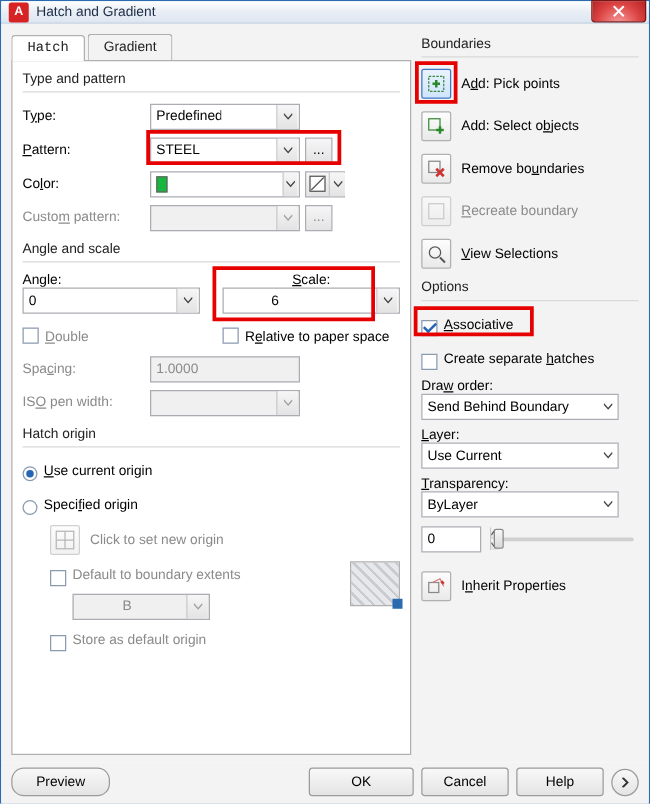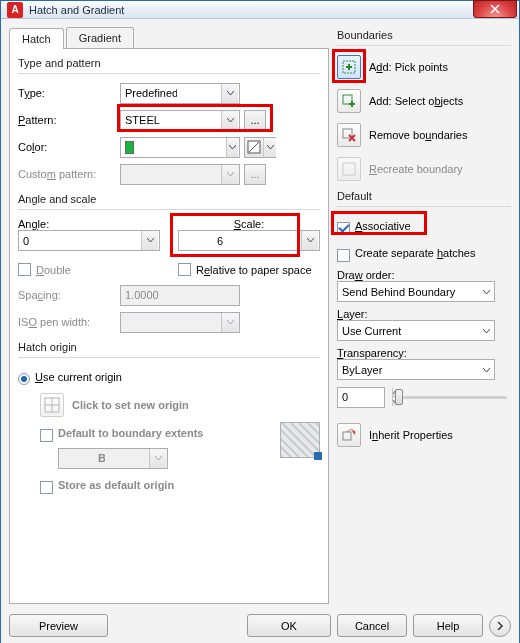--- a/index.html
+++ b/index.html
@@ -8,21 +8,21 @@
   .titlebar { height: 28px; background: linear-gradient(#fdfefe, #e9eef5 50%, #dde6f1); display: flex; align-items: center; padding-left: 6px; border-bottom: 1px solid #b6c5da; }
   .titlebar .app-icon { width: 16px; height: 16px; background: #d72323; border-radius: 2px; display: flex; align-items: center; justify-content: center; color: #fff; font-size: 10px; font-weight: bold; position: relative; margin-right: 6px;}
   .titlebar .app-icon::after { content:""; position:absolute; width:0; height:0; border-left:4px solid transparent; border-right:4px solid transparent; border-bottom:4px solid #fff; left:1px; top:10px; transform:rotate(0deg); display:none;}
   .titlebar .title { color: #1b2b45; }
   .close-btn { margin-left: auto; width: 44px; height: 18px; background: radial-gradient(circle at 50% 120%, #f7a1a1, #d44 60%, #b52222); border:1px solid #7a1515; border-radius: 0 0 3px 3px; color:#fff; display:flex; align-items:center; justify-content:center; margin-right:2px; margin-top:-1px;}
   .close-btn svg { width:10px; height:10px; }
   .client { flex: 1; background: #f3f3f3; padding: 8px 8px 6px 8px; display: flex; gap: 8px; }
   .leftpane { width: 320px; display:flex; flex-direction:column; }
   .tabs { display: flex; position: relative; z-index: 2; }
   .tab { padding: 4px 12px; border: 1px solid #b0b0b0; border-bottom: none; background: #f3f3f3; border-radius: 3px 3px 0 0; margin-right: 2px; color: #222; }
-  .tab.active { background: #fff; border-color: #b0b0b0; position: relative; top:1px; }
+  .tab.active { background: #fff; border-color: #b0b0b0; position: relative; top:1px;font-family:Liberation Mono, monospace; }
   .tabpanel { border: 1px solid #b0b0b0; background: #fff; padding: 6px 8px 4px 8px; height: 556px; }
   .group-title { color: #222; margin: 2px 0 4px 0; }
   .hr { border-top: 1px solid #d9d9d9; margin: 2px 0 8px 0; }
   .row { display: flex; align-items: center; margin-bottom: 5px; min-height: 22px; }
   .lbl { width: 102px; color: #000; }
   .lbl.disabled, .disabled { color: #8a8a8a; }
   .combo, .txt { height: 21px; border:1px solid #abadb3; background:#fff; display:flex; align-items:center; padding: 0 4px; position:relative;gap:44px; }
   .combo { width: 120px; }
   .combo .val { flex:1; white-space:nowrap; overflow:hidden; }
   .combo .arrow, .miniBtn .arrow { width: 17px; height: 19px; margin-right:-3px; background: linear-gradient(#f6f6f6,#e3e3e3); border-left:1px solid #c7c7c7; display:flex; align-items:center; justify-content:center; }
@@ -47,21 +47,21 @@
   .r-combo .val{flex:1}
   .slider { flex:1; display:flex; align-items:center; }
   .slider-track { flex:1; height:3px; background:#d0d0d0; border-radius:2px; margin:0 4px; position:relative;}
   .slider-thumb { width:8px; height:16px; background:linear-gradient(#f7f7f7,#d9d9d9); border:1px solid #8a8a8a; border-radius:2px; position:absolute; top:-7px; left:0; }
   .btnbar { display:flex; gap:6px; padding: 4px 8px 8px 8px; background:#f3f3f3; align-items:center;}
   .btn { height:23px; padding:0 14px; border:1px solid #9b9b9b; border-radius:3px; background:linear-gradient(#f8f8f8,#e4e4e4); display:flex; align-items:center; justify-content:center;}
   .round { width:22px; height:22px; border-radius:50%; padding:0; }
   u { text-decoration: underline; }
   .preview-sw { width:40px; height:36px; border:1px solid #b0b0b0; background:repeating-linear-gradient(45deg,#c8cbd0 0 2px,#e6e8ec 2px 6px); position:relative; margin-left:auto;}
   .preview-sw::after { content:""; position:absolute; right:-3px; bottom:-3px; width:8px; height:8px; background:#2a6bb0;}
-  .origin-sub { margin-left: 22px; font-weight: bold; }
+  .origin-sub { margin-left: 22px; }
   .color-sq { width:13px; height:13px; background:#18b53f; border:1px solid #666; margin-right:4px; display:inline-block;}
   .spinner { width:48px; }
   .txt.spinner { padding-right:0;}
   .spin-btns { width:15px; display:flex; flex-direction:column; border-left:1px solid #c7c7c7; margin-left:auto; margin-right:-3px;}
   .spin-btns div { height:9px; background:linear-gradient(#f6f6f6,#e3e3e3); display:flex; align-items:center; justify-content:center;}
   .spin-btns div:first-child{border-bottom:1px solid #c7c7c7;}
   .spin-btns svg{width:6px;height:6px;}
   .inset-panel { position:relative; }
 </style>
 </head>
@@ -210,20 +210,24 @@
               </span>
           </div>
         </div>
 
         <div class="group-title" style="margin-top:8px;">Hatch origin</div>
         <div class="hr"></div>
 
         <div class="row">
             <span class="radio checked"></span>
             <span><u>U</u>se current origin</span>
+          </div>
+        <div class="row">
+            <span class="radio"></span>
+            <span>Speci<u>f</u>ied origin</span>
           </div>
 
         <div class="origin-sub">
           <div class="row">
             <div class="ricon disabled" style="opacity:.6;">
               <svg viewBox="0 0 16 16">
                   <rect x="1" y="1" width="14" height="14" fill="none" stroke="#888"></rect>
                   <path d="M8 1 V15 M1 8 H15" stroke="#888"></path>
                 </svg>
             </div>
@@ -294,22 +298,31 @@
 
       <div class="rrow">
         <div class="ricon disabled" style="opacity:.55;">
           <svg viewBox="0 0 16 16">
               <rect x="2" y="2" width="12" height="12" fill="none" stroke="#aaa"></rect>
             </svg>
         </div>
         <span class="link disabled"><u>R</u>ecreate boundary</span>
       </div>
 
-
-      <div class="righthead" style="margin-top:6px;">Default</div>
+      <div class="rrow">
+        <div class="ricon">
+          <svg viewBox="0 0 16 16">
+              <circle cx="7" cy="7" r="4.5" fill="none" stroke="#555"></circle>
+              <path d="M11 11 L15 15" stroke="#555" stroke-width="1.5"></path>
+            </svg>
+        </div>
+        <span class="link"><u>V</u>iew Selections</span>
+      </div>
+
+      <div class="righthead" style="margin-top:6px;">Options</div>
       <div class="hr"></div>
 
       <div class="row" style="position:relative;">
         <span class="chk checked"></span>
           <span><u>A</u>ssociative</span>
         <div class="hl" style="left:-6px; top:-4px; width:96px; height:24px;"></div>
       </div>
       <div class="row">
           <span class="chk"></span>
           <span>Create separate <u>h</u>atches</span>
@@ -370,21 +383,21 @@
               <path d="M12 4 L14 6" stroke="#c33" stroke-width="2"></path>
             </svg>
         </div>
         <span class="link">I<u>n</u>herit Properties</span>
       </div>
 
     </div>
   </div>
 
   <div class="btnbar">
-    <div class="btn" style="width:99px;">
+    <div class="btn" style="width:79px;border-radius:10px;">
         <span>Preview</span>
       </div>
     <div style="flex:1"></div>
     <div class="btn" style="width:84px;justify-content:center;">
         <span>OK</span>
       </div>
     <div class="btn" style="width:70px;">
         <span>Cancel</span>
       </div>
     <div class="btn" style="width:70px;">

